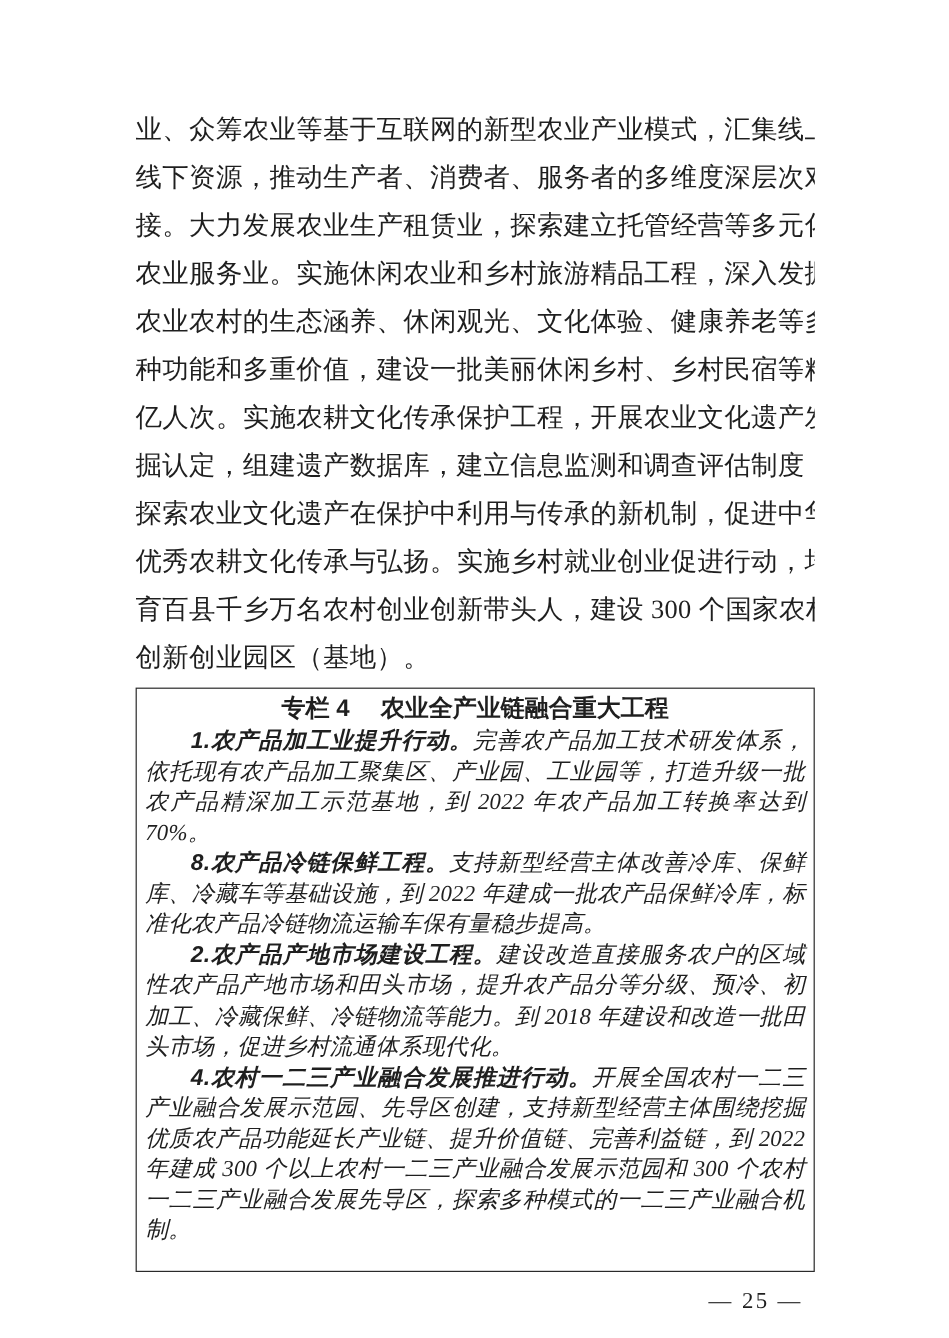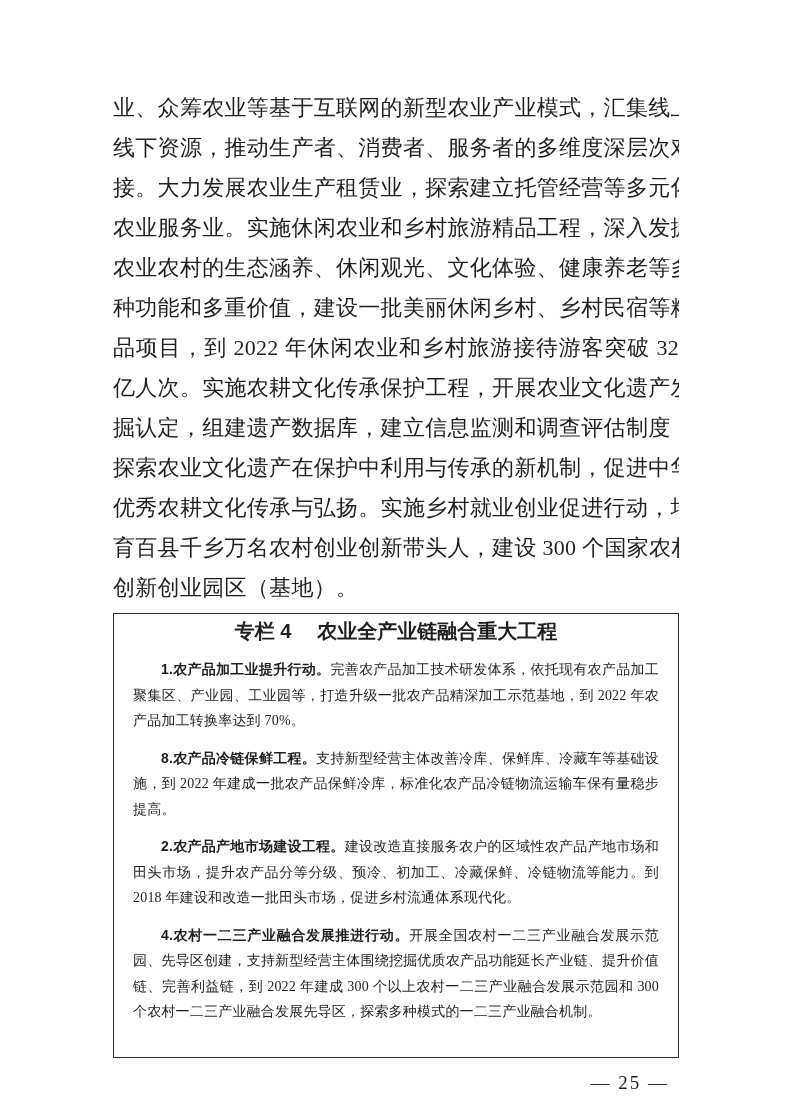--- a/index.html
+++ b/index.html
@@ -49,26 +49,27 @@
     text-align: center;
     font-weight: bold;
     font-size: 20px;
     line-height: 28px;
     font-family: "Liberation Sans", "DejaVu Sans", sans-serif;
   }
   .panel-title-label {
     margin-right: 1.3em;
   }
   .panel-item {
-    margin: 12px;
-    font-size: 14px;
+    margin: 0;
+    font-size: 19px;
     line-height: 25.5px;
     text-align: justify;
     text-indent: 2em;
     letter-spacing: 0.2px;
+    font-style: italic;
   }
   .panel-item .lead {
     font-weight: bold;
     font-family: "Liberation Sans", "DejaVu Sans", sans-serif;
   }
   .page-footer {
     margin-top: 14px;
     text-align: right;
     padding-right: 10px;
     font-size: 19px;
@@ -82,21 +83,20 @@
 <div class="page">
   <div class="content">
 
     <div class="body-paragraph">
       <div class="body-line">业、众筹农业等基于互联网的新型农业产业模式，汇集线上</div>
       <div class="body-line">线下资源，推动生产者、消费者、服务者的多维度深层次对</div>
       <div class="body-line">接。大力发展农业生产租赁业，探索建立托管经营等多元化</div>
       <div class="body-line">农业服务业。实施休闲农业和乡村旅游精品工程，深入发掘</div>
       <div class="body-line">农业农村的生态涵养、休闲观光、文化体验、健康养老等多</div>
       <div class="body-line">种功能和多重价值，建设一批美丽休闲乡村、乡村民宿等精</div>
-      <div class="body-line">品项目，到 2022 年休闲农业和乡村旅游接待游客突破 32</div>
       <div class="body-line">亿人次。实施农耕文化传承保护工程，开展农业文化遗产发</div>
       <div class="body-line">掘认定，组建遗产数据库，建立信息监测和调查评估制度，</div>
       <div class="body-line">探索农业文化遗产在保护中利用与传承的新机制，促进中华</div>
       <div class="body-line">优秀农耕文化传承与弘扬。实施乡村就业创业促进行动，培</div>
       <div class="body-line">育百县千乡万名农村创业创新带头人，建设 300 个国家农村</div>
       <div class="body-line last-line">创新创业园区（基地）。</div>
     </div>
 
     <div class="panel">
       <div class="panel-title">

